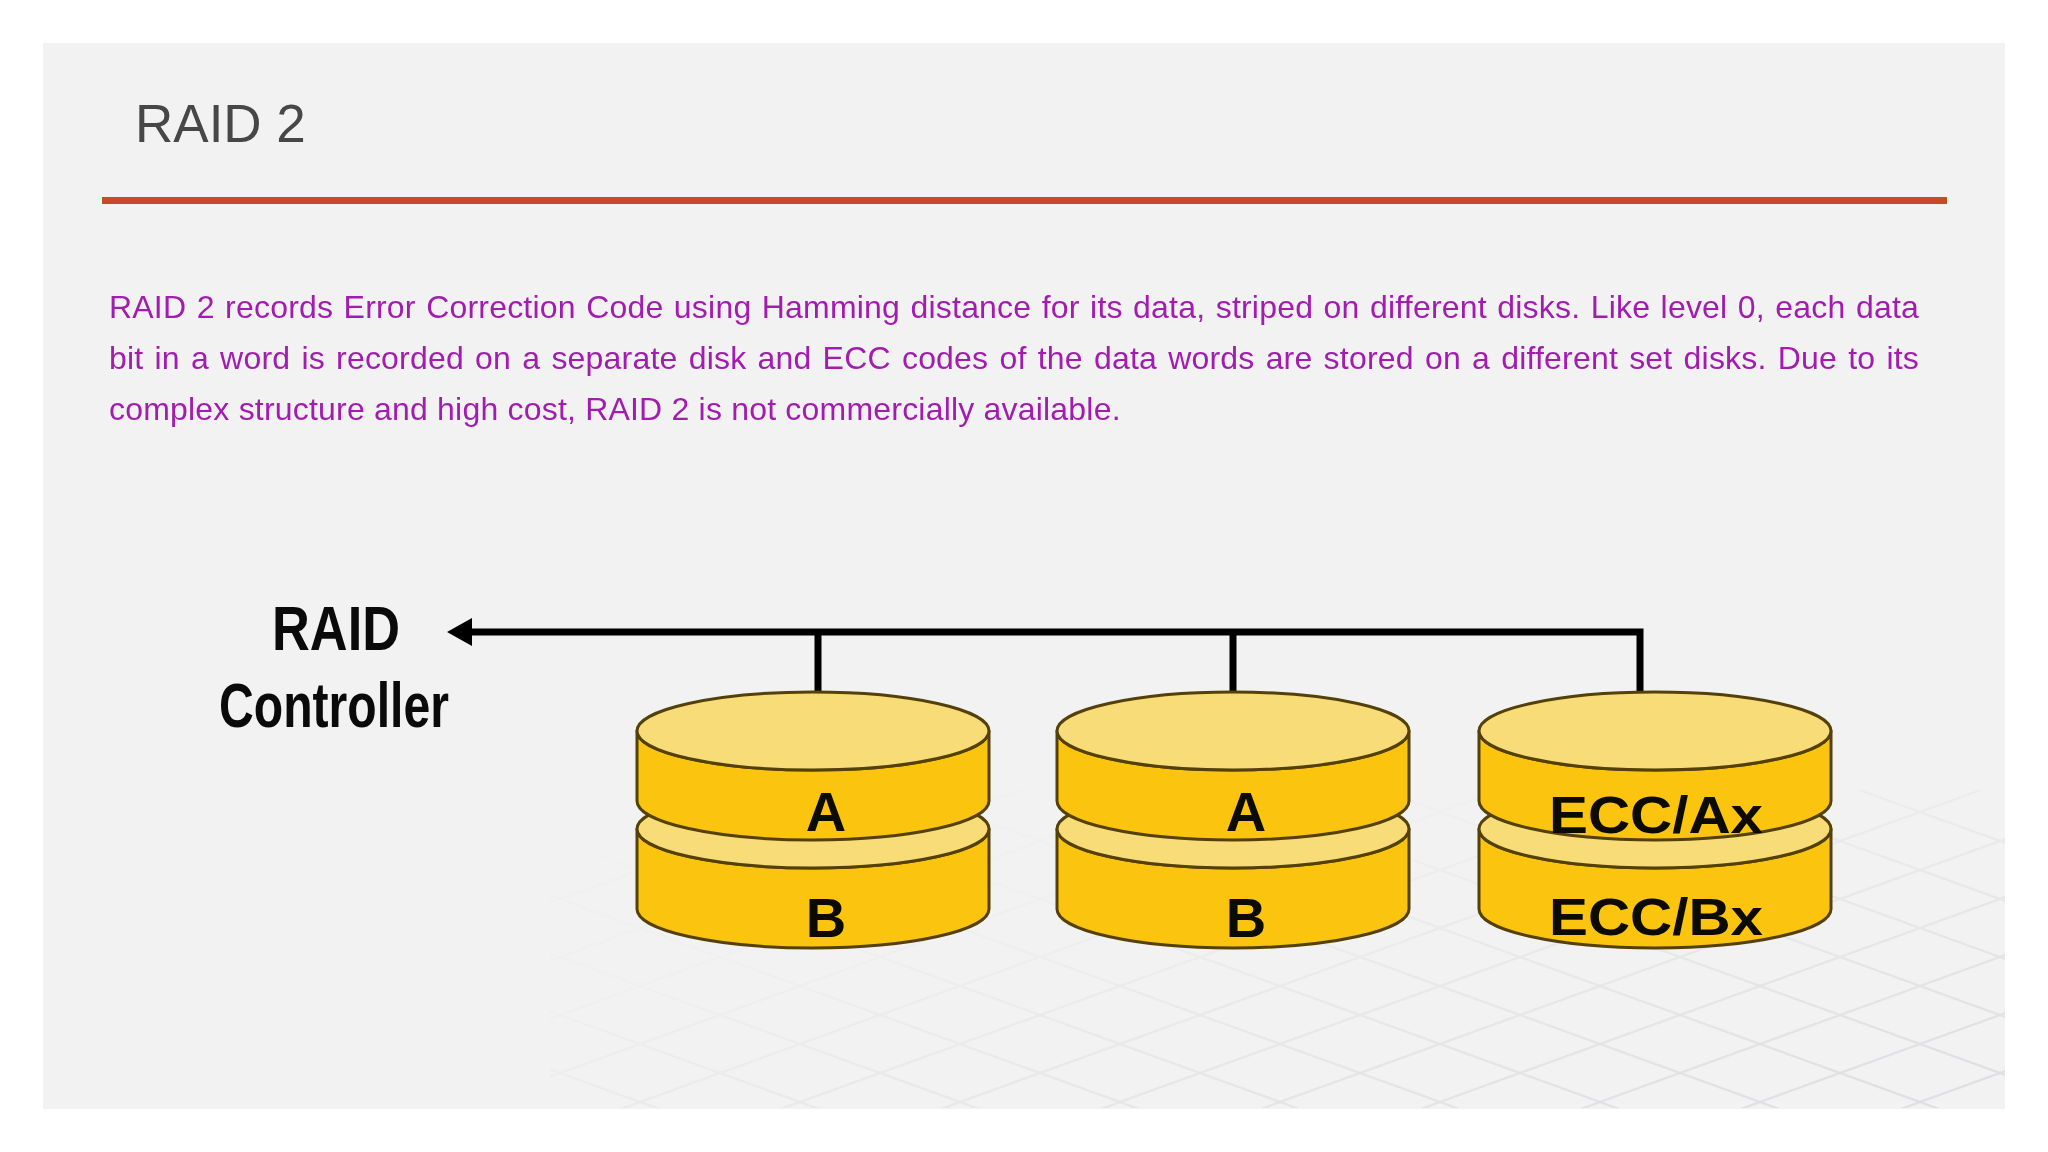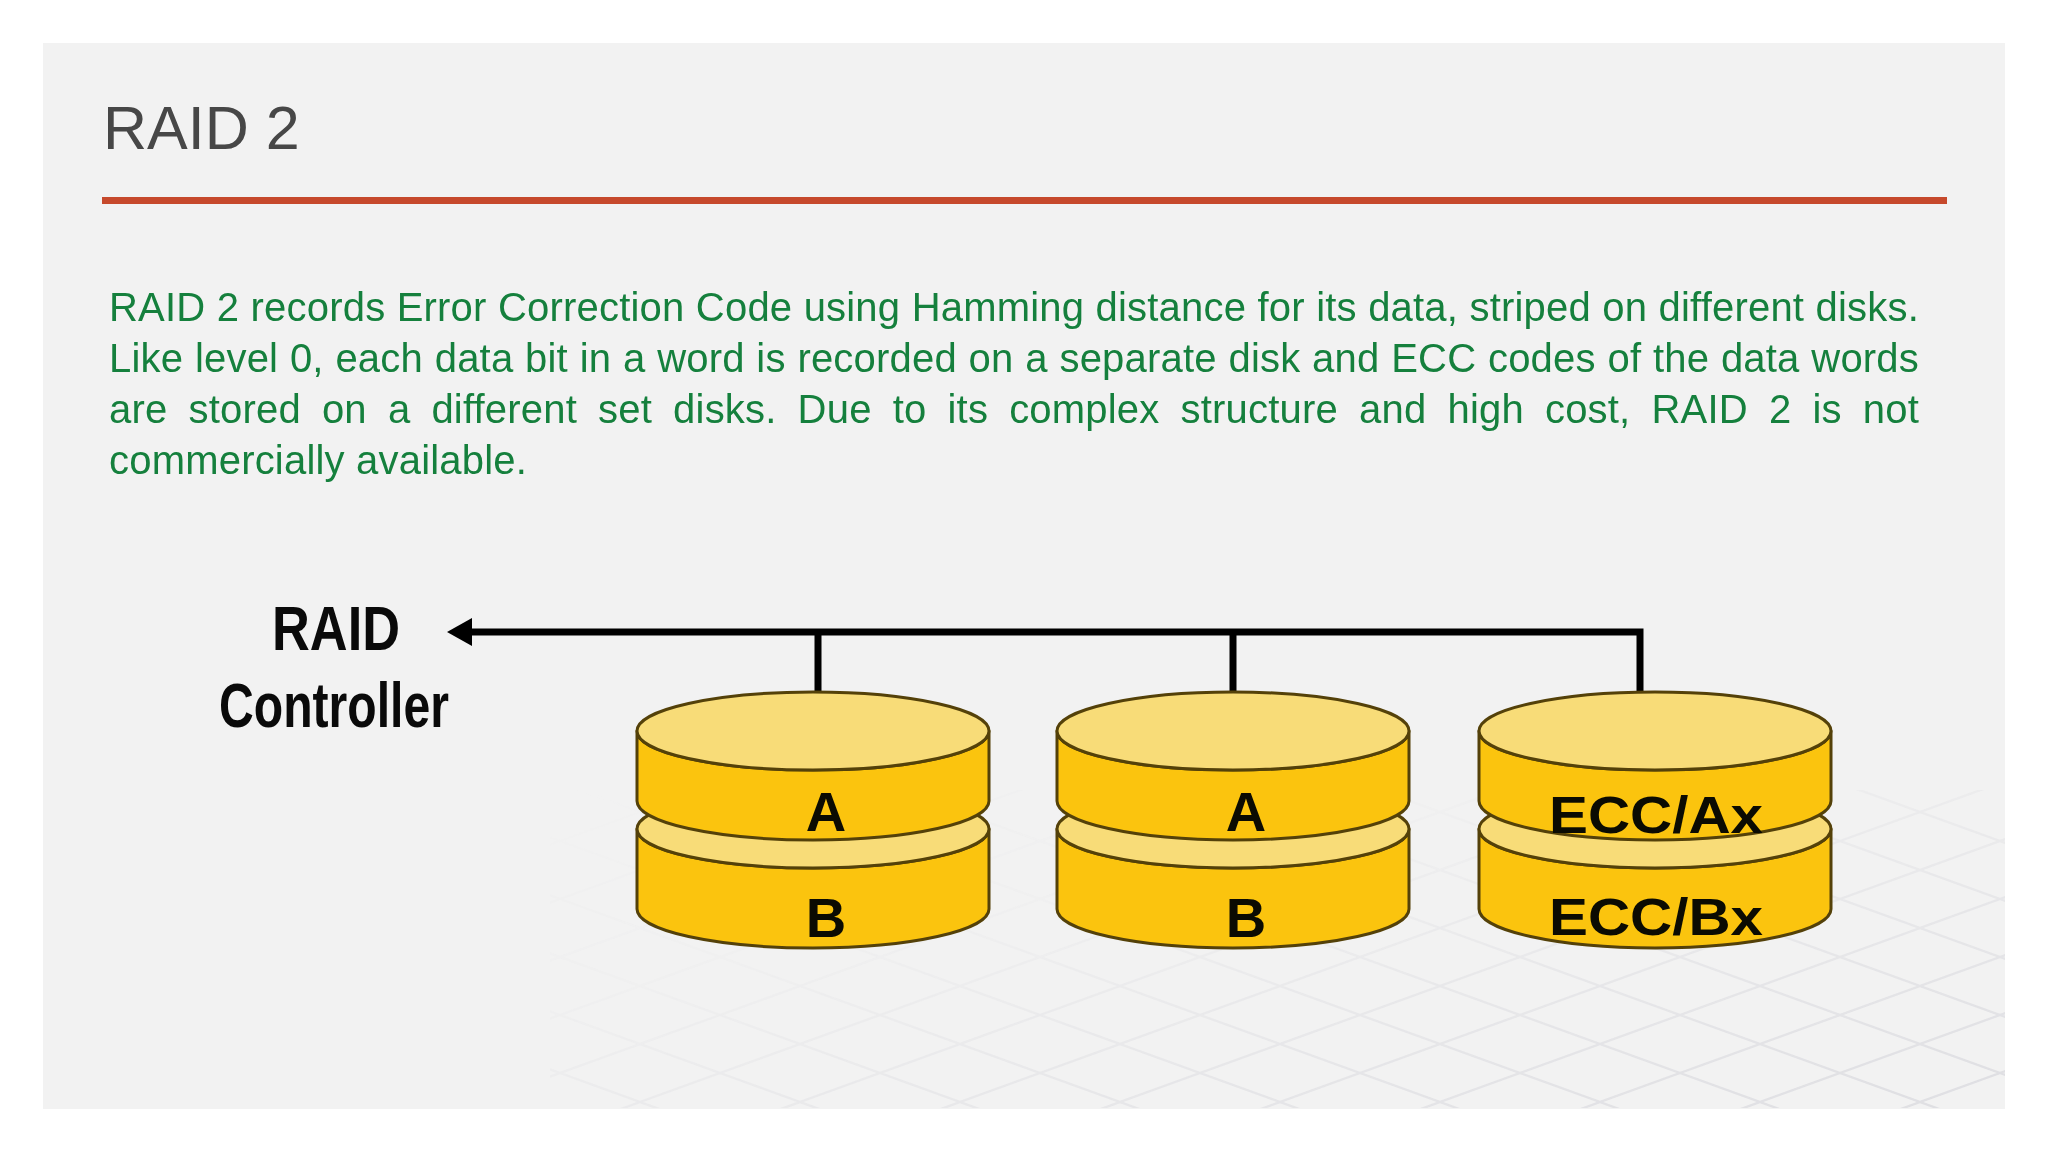--- a/index.html
+++ b/index.html
@@ -20,45 +20,45 @@
   .slide {
     position: absolute;
     left: 43px;
     top: 43px;
     width: 1962px;
     height: 1066px;
     background: #F2F2F2;
   }
   .slide-title {
     position: absolute;
-    left: 60px;
+    left: 92px;
     top: 50px;
-    font-size: 61px;
+    font-size: 53px;
     font-weight: 300;
     letter-spacing: 0px;
     color: #474747;
     white-space: nowrap;
     text-align: center;
   }
   .title-rule {
     position: absolute;
     left: 59px;
     top: 154px;
     width: 1845px;
     height: 7px;
     background: #C6492C;
   }
   .body-paragraph {
     position: absolute;
     left: 66px;
     top: 239px;
     width: 1810px;
-    font-size: 40px;
+    font-size: 32px;
     line-height: 51px;
-    color: #15803d;
+    color: #a21caf;
     text-align: justify;
     text-align-last: left;
     letter-spacing: 0.2px;
   }
   .diagram-svg {
     position: absolute;
     left: 0;
     top: 0;
     width: 1962px;
     height: 1066px;

